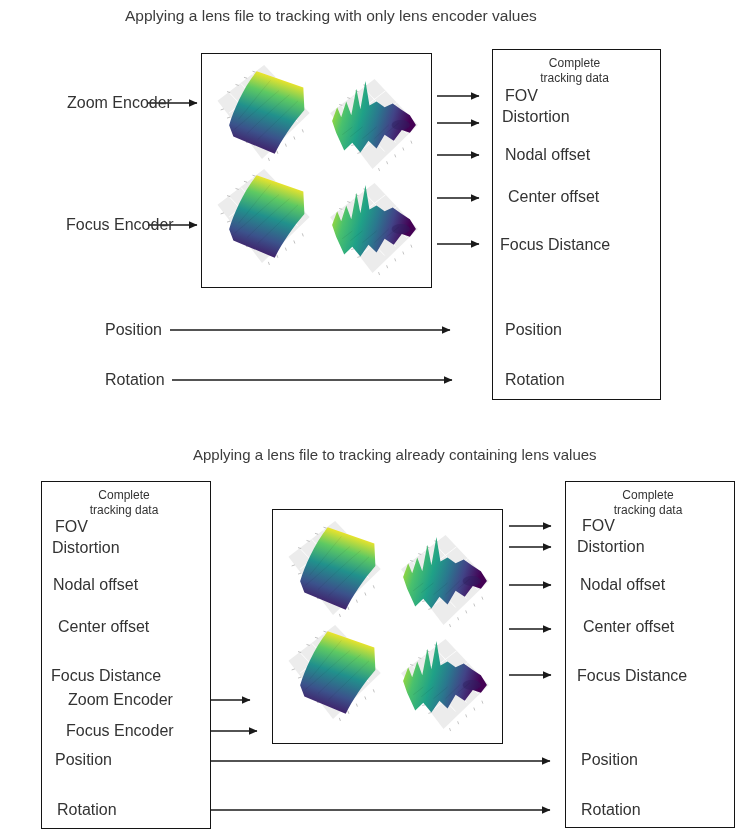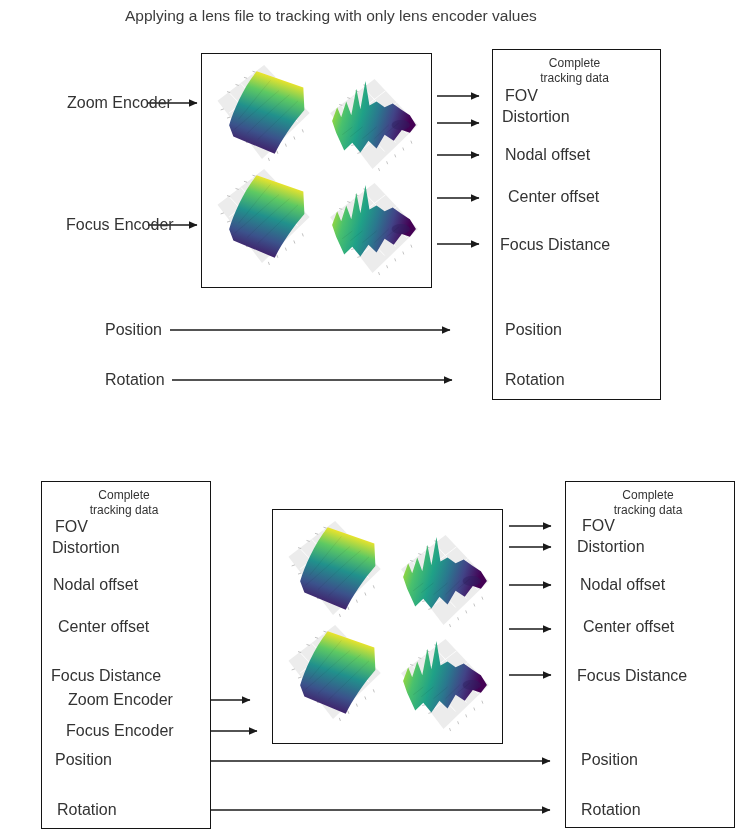--- a/index.html
+++ b/index.html
@@ -171,20 +171,21 @@
 tracking data</div>
   </div>
   <div class="lbl" style="left:505px;top:89px">FOV</div>
   <div class="lbl" style="left:502px;top:110px">Distortion</div>
   <div class="lbl" style="left:505px;top:148px">Nodal offset</div>
   <div class="lbl" style="left:508px;top:190px">Center offset</div>
   <div class="lbl" style="left:500px;top:238px">Focus Distance</div>
   <div class="lbl" style="left:505px;top:323px">Position</div>
   <div class="lbl" style="left:505px;top:373px">Rotation</div>
 
+  <div class="title" style="left:193px;top:446px;font-size:15px">Applying a lens file to tracking already containing lens values</div>
 
   <div class="box" style="left:41px;top:481px;width:170px;height:348px">
     <div class="box-header">Complete
 tracking data</div>
   </div>
   <div class="lbl" style="left:55px;top:520px">FOV</div>
   <div class="lbl" style="left:52px;top:541px">Distortion</div>
   <div class="lbl" style="left:53px;top:578px">Nodal offset</div>
   <div class="lbl" style="left:58px;top:620px">Center offset</div>
   <div class="lbl" style="left:51px;top:669px">Focus Distance</div>

